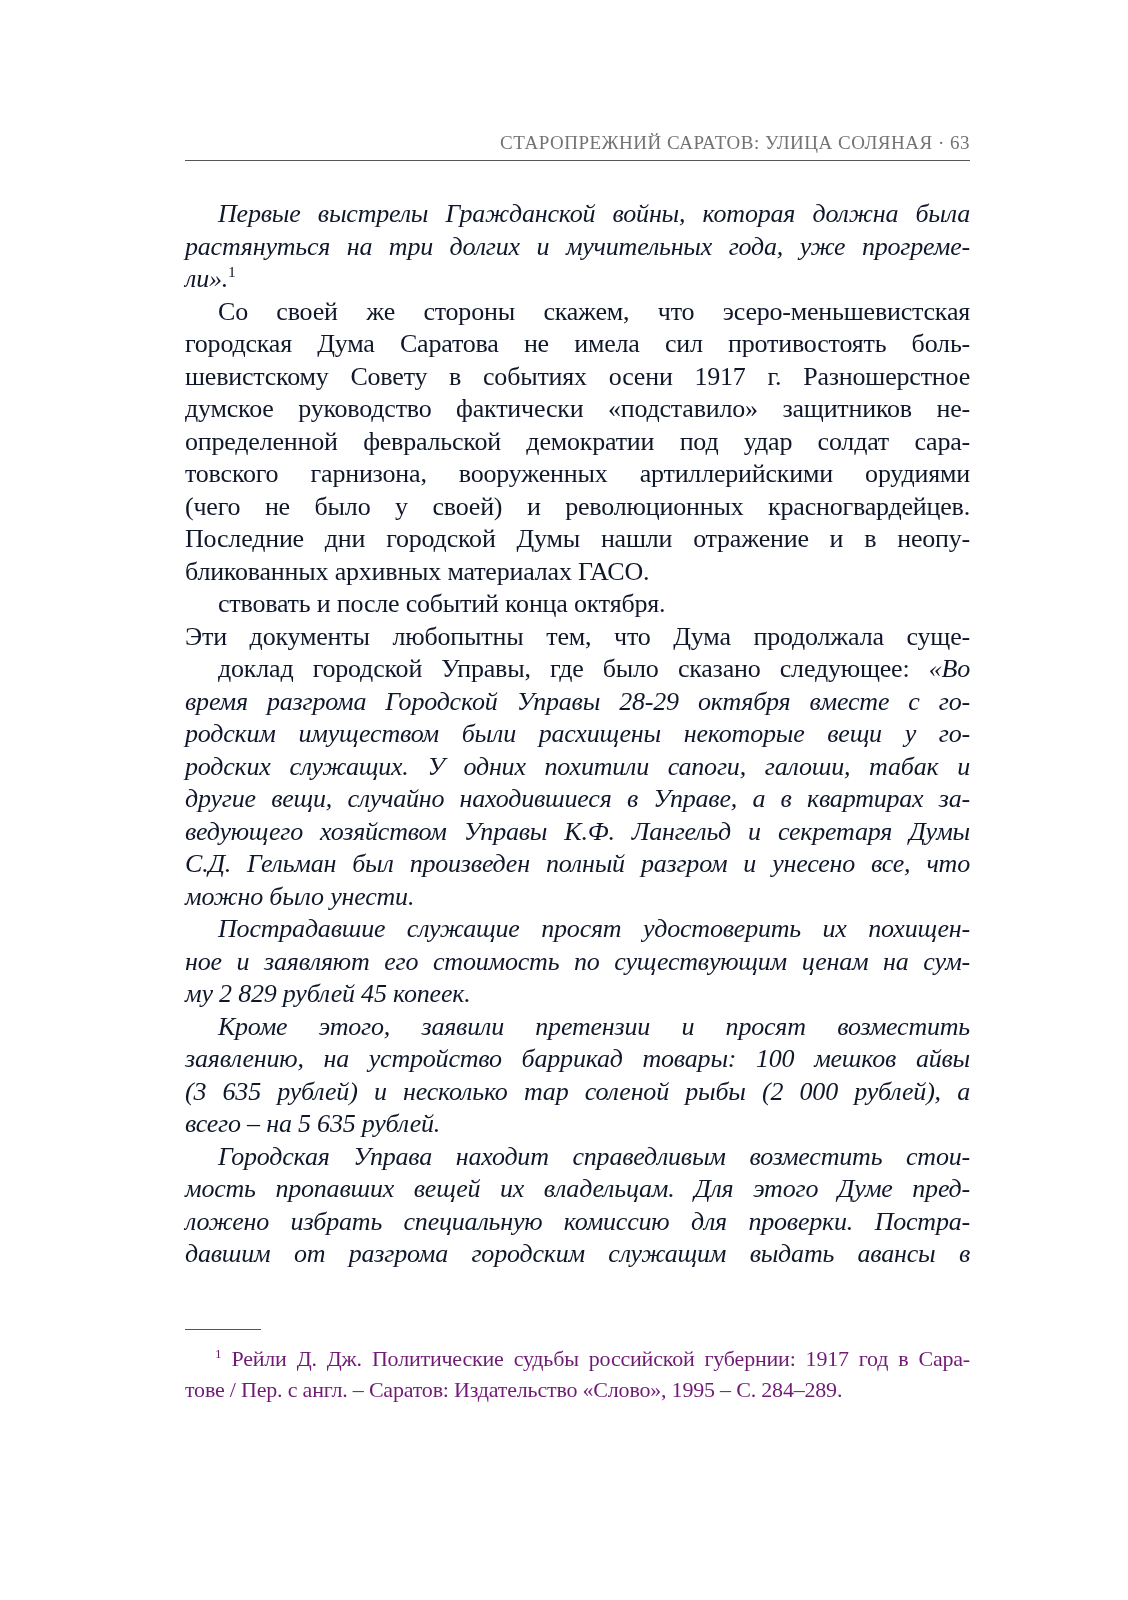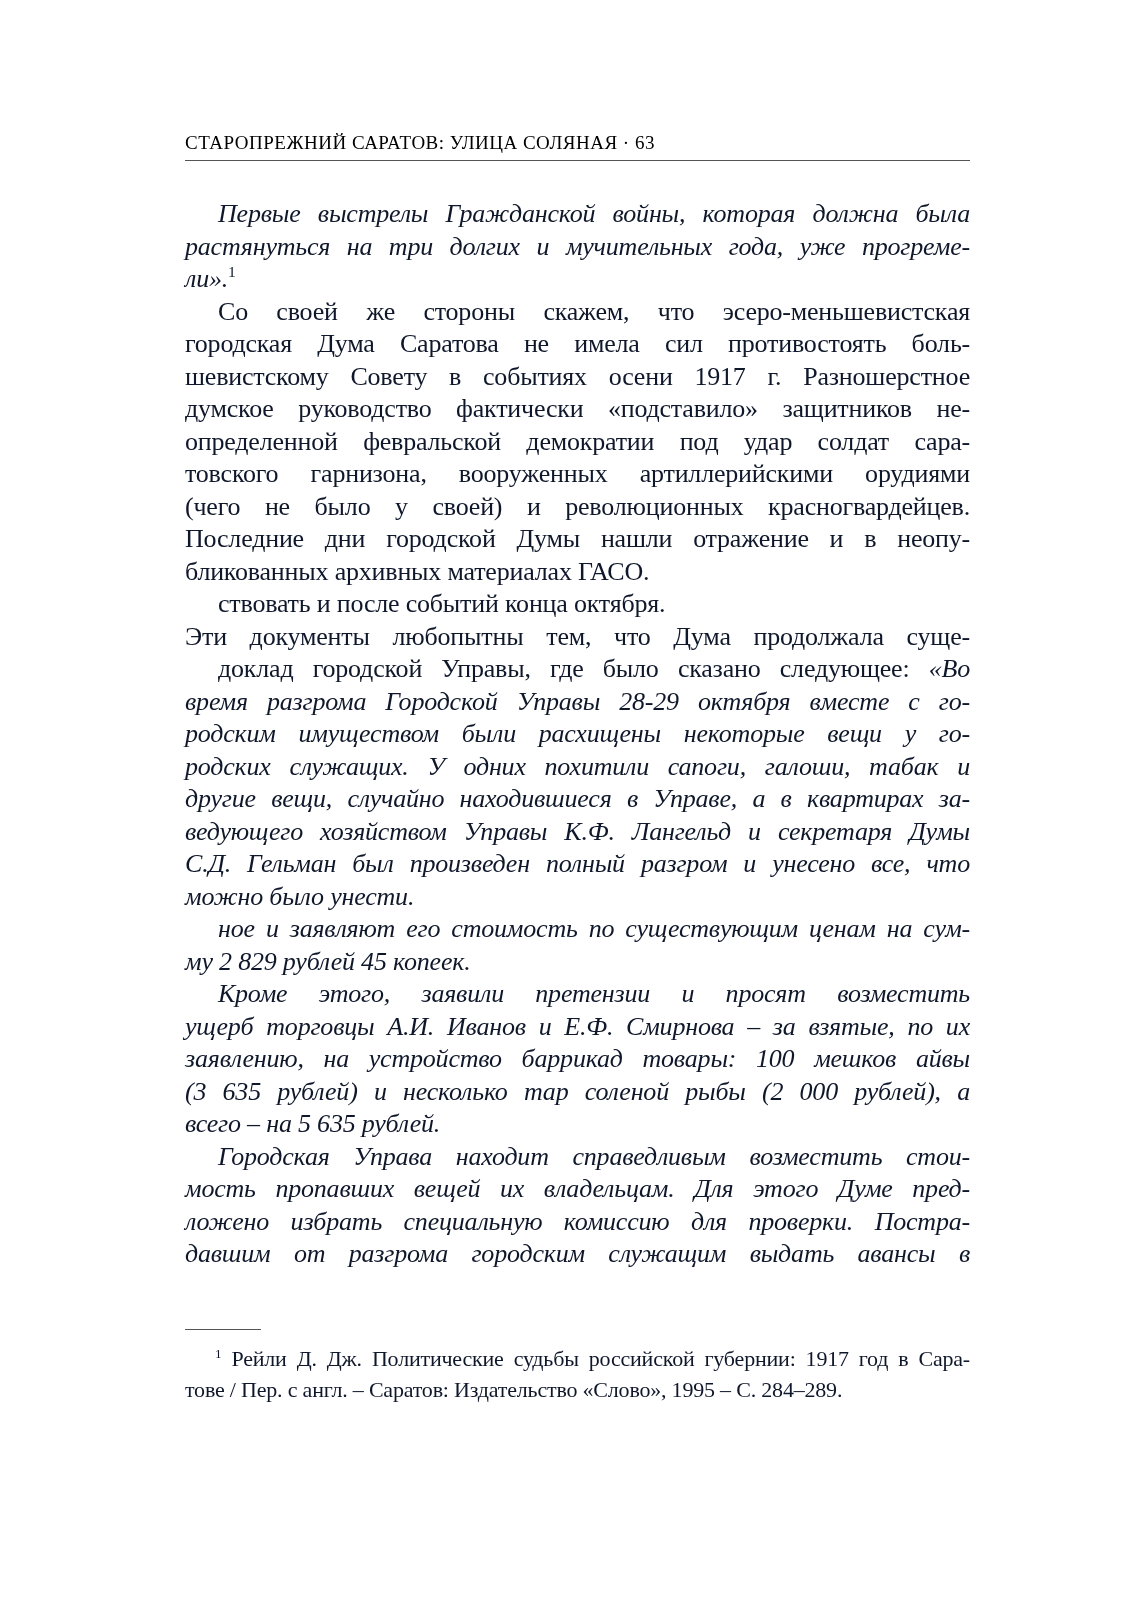--- a/index.html
+++ b/index.html
@@ -13,25 +13,25 @@
     width: 1128px; height: 1600px;
     background: #ffffff;
     overflow: hidden;
   }
   .content {
     margin-left: 185px;
     width: 785px;
   }
   .running-head {
     padding-top: 132px;
-    text-align: left;
+    text-align: right;
     font-size: 19px;
     line-height: 22px;
     letter-spacing: 0.5px;
-    color: #000000;
+    color: #737373;
   }
   .head-rule {
     margin-top: 6px;
     border-top: 1.5px solid #555555;
     height: 0;
   }
   .body-text {
     margin-top: 37px;
     font-size: 26px;
     line-height: 32.5px;
@@ -58,21 +58,21 @@
   .footnote-rule {
     width: 76px;
     border-top: 1px solid #555555;
     height: 0;
     margin-bottom: 13px;
   }
   .footnote-text {
     font-size: 22px;
     line-height: 31px;
     letter-spacing: -0.2px;
-    color: #0f172a;
+    color: #701a75;
   }
   .footnote-text .para .line:first-child { text-indent: 30px; }
 </style>
 </head>
 <body>
 
 <div class="page">
   <div class="content">
 
     <div class="running-head">
@@ -105,26 +105,26 @@
           <div class="line"><span>доклад городской Управы, где было сказано следующее: </span><span class="it">«Во</span></div>
           <div class="line"><span class="it">время разгрома Городской Управы 28-29 октября вместе с го-</span></div>
           <div class="line"><span class="it">родским имуществом были расхищены некоторые вещи у го-</span></div>
           <div class="line"><span class="it">родских служащих. У одних похитили сапоги, галоши, табак и</span></div>
           <div class="line"><span class="it">другие вещи, случайно находившиеся в Управе, а в квартирах за-</span></div>
           <div class="line"><span class="it">ведующего хозяйством Управы К.Ф. Лангельд и секретаря Думы</span></div>
           <div class="line"><span class="it">С.Д. Гельман был произведен полный разгром и унесено все, что</span></div>
           <div class="line last"><span class="it">можно было унести.</span></div>
         </div>
         <div class="para italic">
+          <div class="line"><span>Пострадавшие служащие просят удостоверить их похищен-</span></div>
           <div class="line"><span>ное и заявляют его стоимость по существующим ценам на сум-</span></div>
           <div class="line last"><span>му 2 829 рублей 45 копеек.</span></div>
         </div>
         <div class="para italic">
           <div class="line"><span>Кроме этого, заявили претензии и просят возместить</span></div>
-          <div class="line"><span>ущерб торговцы А.И. Иванов и Е.Ф. Смирнова – за взятые, по их</span></div>
           <div class="line"><span>заявлению, на устройство баррикад товары: 100 мешков айвы</span></div>
           <div class="line"><span>(3 635 рублей) и несколько тар соленой рыбы (2 000 рублей), а</span></div>
           <div class="line last"><span>всего – на 5 635 рублей.</span></div>
         </div>
         <div class="para italic">
           <div class="line"><span>Городская Управа находит справедливым возместить стои-</span></div>
           <div class="line"><span>мость пропавших вещей их владельцам. Для этого Думе пред-</span></div>
           <div class="line"><span>ложено избрать специальную комиссию для проверки. Постра-</span></div>
           <div class="line last fill"><span>давшим от разгрома городским служащим выдать авансы в</span></div>
         </div>

